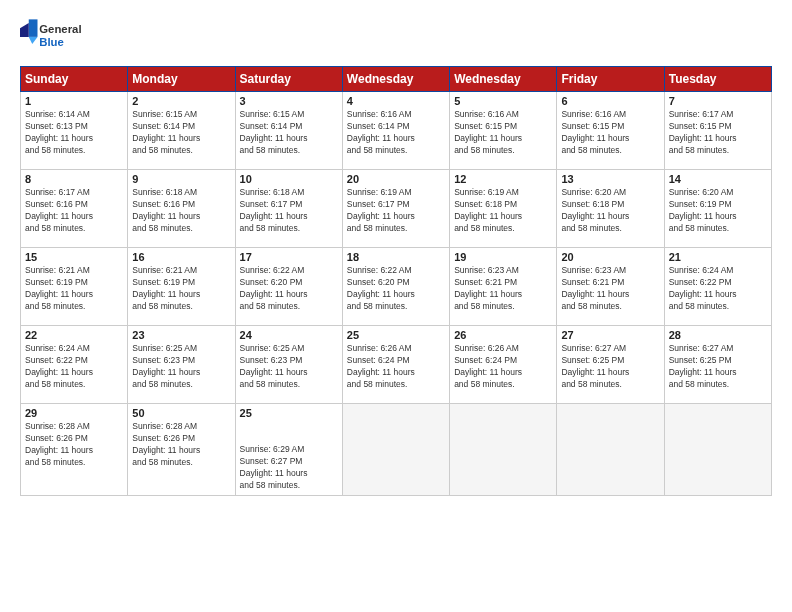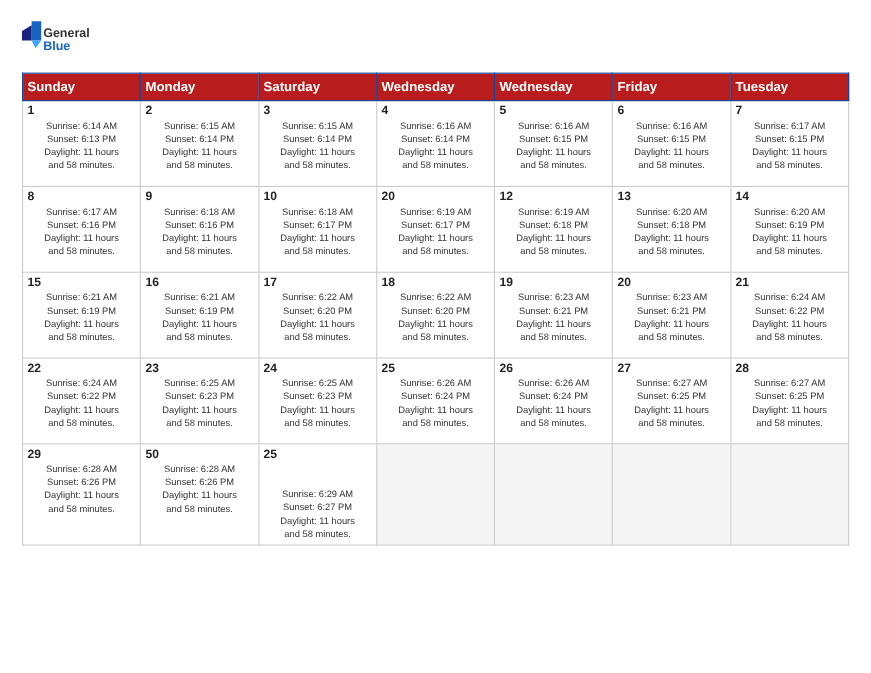--- a/index.html
+++ b/index.html
@@ -69,21 +69,20 @@
     .day-num {
       font-size: 11px;
       font-weight: bold;
       color: #222;
       margin-bottom: 2px;
     }
     .day-info {
       font-size: 8.5px;
       line-height: 1.4;
       color: #333;
-      text-align: center;
     }
     .last-row td {
       height: 68px;
     }
   </style>
 </head>
 <body>
 
 <div class="page">
   <div class="header">

